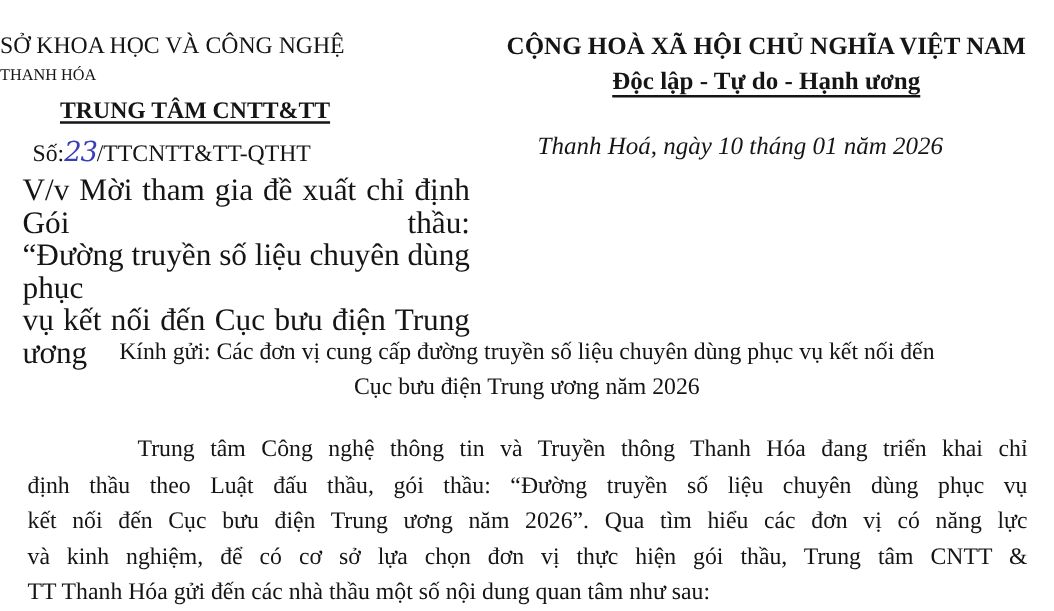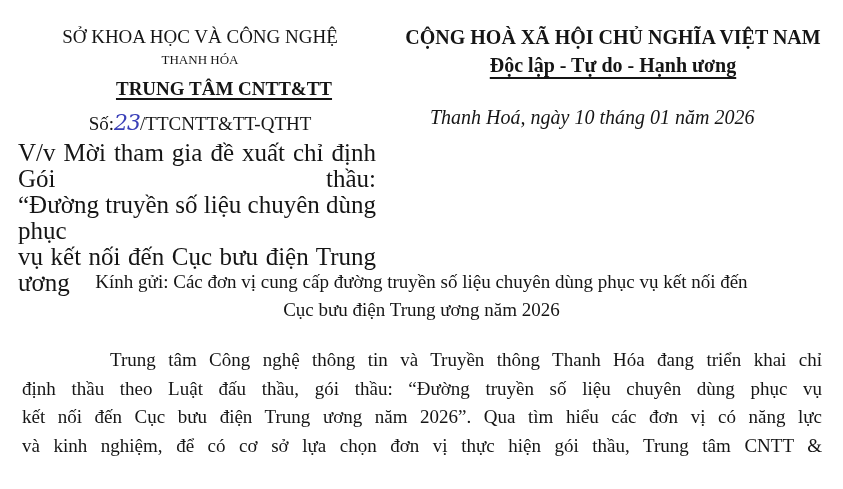--- a/index.html
+++ b/index.html
@@ -3,27 +3,27 @@
   <meta charset="utf-8">
   <style>
     html, body { margin: 0; padding: 0; }
     body {
       width: 843px; height: 489px; overflow: hidden;
       background: #ffffff; color: #151515;
       font-family: "Liberation Serif", "DejaVu Serif", serif;
       position: relative;
     }
     .abs { position: absolute; white-space: nowrap; }
-    .center { text-align: center; }
+    .center { }
     .left-col { position: absolute; left: 0; width: 400px; }
     .l1 { top: 26px; font-size: 19px; }
     .l2 { top: 52px; font-size: 13px; }
     .l3 { top: 78px; font-size: 19px; font-weight: bold; }
     .l3 .u { text-decoration: underline; text-decoration-thickness: 1.5px; text-underline-offset: 3px; margin-left: 48px; }
-    .l4 { top: 110px; font-size: 19px; }
+    .l4 { top: 110px; font-size: 19px; padding-left: 26px; }
     .handnum { font-family: "DejaVu Serif", serif; font-style: italic; color: #3a3fb8; font-size: 22px; letter-spacing: -1px; }
     .r1 { top: 26px; font-size: 20px; font-weight: bold; left: 398px; width: 430px; text-align: center; }
     .r2 { top: 54px; font-size: 20px; font-weight: bold; left: 398px; width: 430px; text-align: center; }
     .r2 .u { text-decoration: underline; text-decoration-thickness: 1.5px; text-underline-offset: 5px; }
     .r3 { top: 106px; font-size: 20px; font-style: italic; left: 430px; }
 
     .subject {
       position: absolute; left: 18px; top: 140px; width: 358px;
       font-size: 25px; line-height: 26px; text-align: justify;
     }
@@ -65,13 +65,14 @@
 <div class="kinhgui">
   <div>Kính gửi: Các đơn vị cung cấp đường truyền số liệu chuyên dùng phục vụ kết nối đến</div>
   <div>Cục bưu điện Trung ương năm 2026</div>
 </div>
 
 <div class="body-para">
   <span class="j indent">Trung tâm Công nghệ thông tin và Truyền thông Thanh Hóa đang triển khai chỉ</span>
   <span class="j">định thầu theo Luật đấu thầu, gói thầu: “Đường truyền số liệu chuyên dùng phục vụ</span>
   <span class="j">kết nối đến Cục bưu điện Trung ương năm 2026”. Qua tìm hiểu các đơn vị có năng lực</span>
   <span class="j">và kinh nghiệm, để có cơ sở lựa chọn đơn vị thực hiện gói thầu, Trung tâm CNTT &amp;</span>
+  <span>TT Thanh Hóa gửi đến các nhà thầu một số nội dung quan tâm như sau:</span>
 </div>
 
 </body></html>

